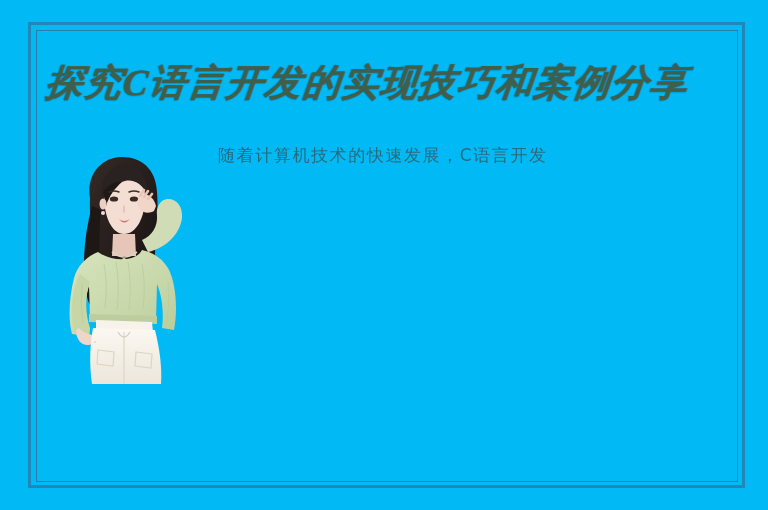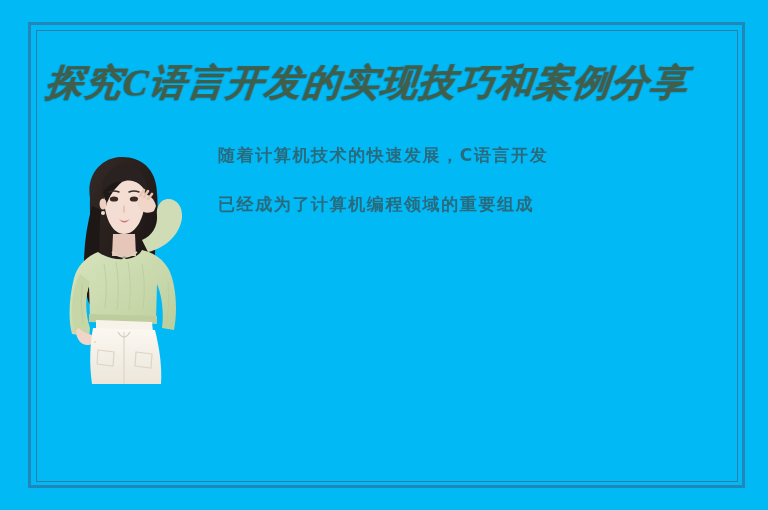--- a/index.html
+++ b/index.html
@@ -70,21 +70,20 @@
     position: absolute;
     left: 218px;
     top: 131px;
     width: 508px;
     font-family: "DejaVu Sans", sans-serif;
     font-size: 17px;
     line-height: 49px;
     letter-spacing: 1.6px;
     color: #2a6a7d;
     text-align: left;
-    font-weight: bold;
   }
   .excerpt p {
     margin: 0;
   }
 
   
   .portrait {
     position: absolute;
     left: 56px;
     top: 152px;
@@ -102,21 +101,20 @@
 
 <div id="poster">
 
   <div class="frame-outer"></div>
   <div class="frame-inner"></div>
 
   <div class="title">探究C语言开发的实现技巧和案例分享</div>
 
   <div class="excerpt">
     <p>随着计算机技术的快速发展，C语言开发</p>
-    <p>已经成为了计算机编程领域的重要组成</p>
   </div>
 
   <div class="portrait">
     <svg viewBox="0 0 140 232" xmlns="http://www.w3.org/2000/svg" aria-hidden="true">
       <defs>
         <linearGradient id="sweaterGrad" x1="0" y1="0" x2="1" y2="1">
           <stop offset="0%" stop-color="#d7e3bd"></stop>
           <stop offset="55%" stop-color="#c9d9ac"></stop>
           <stop offset="100%" stop-color="#b9cc9b"></stop>
         </linearGradient>

